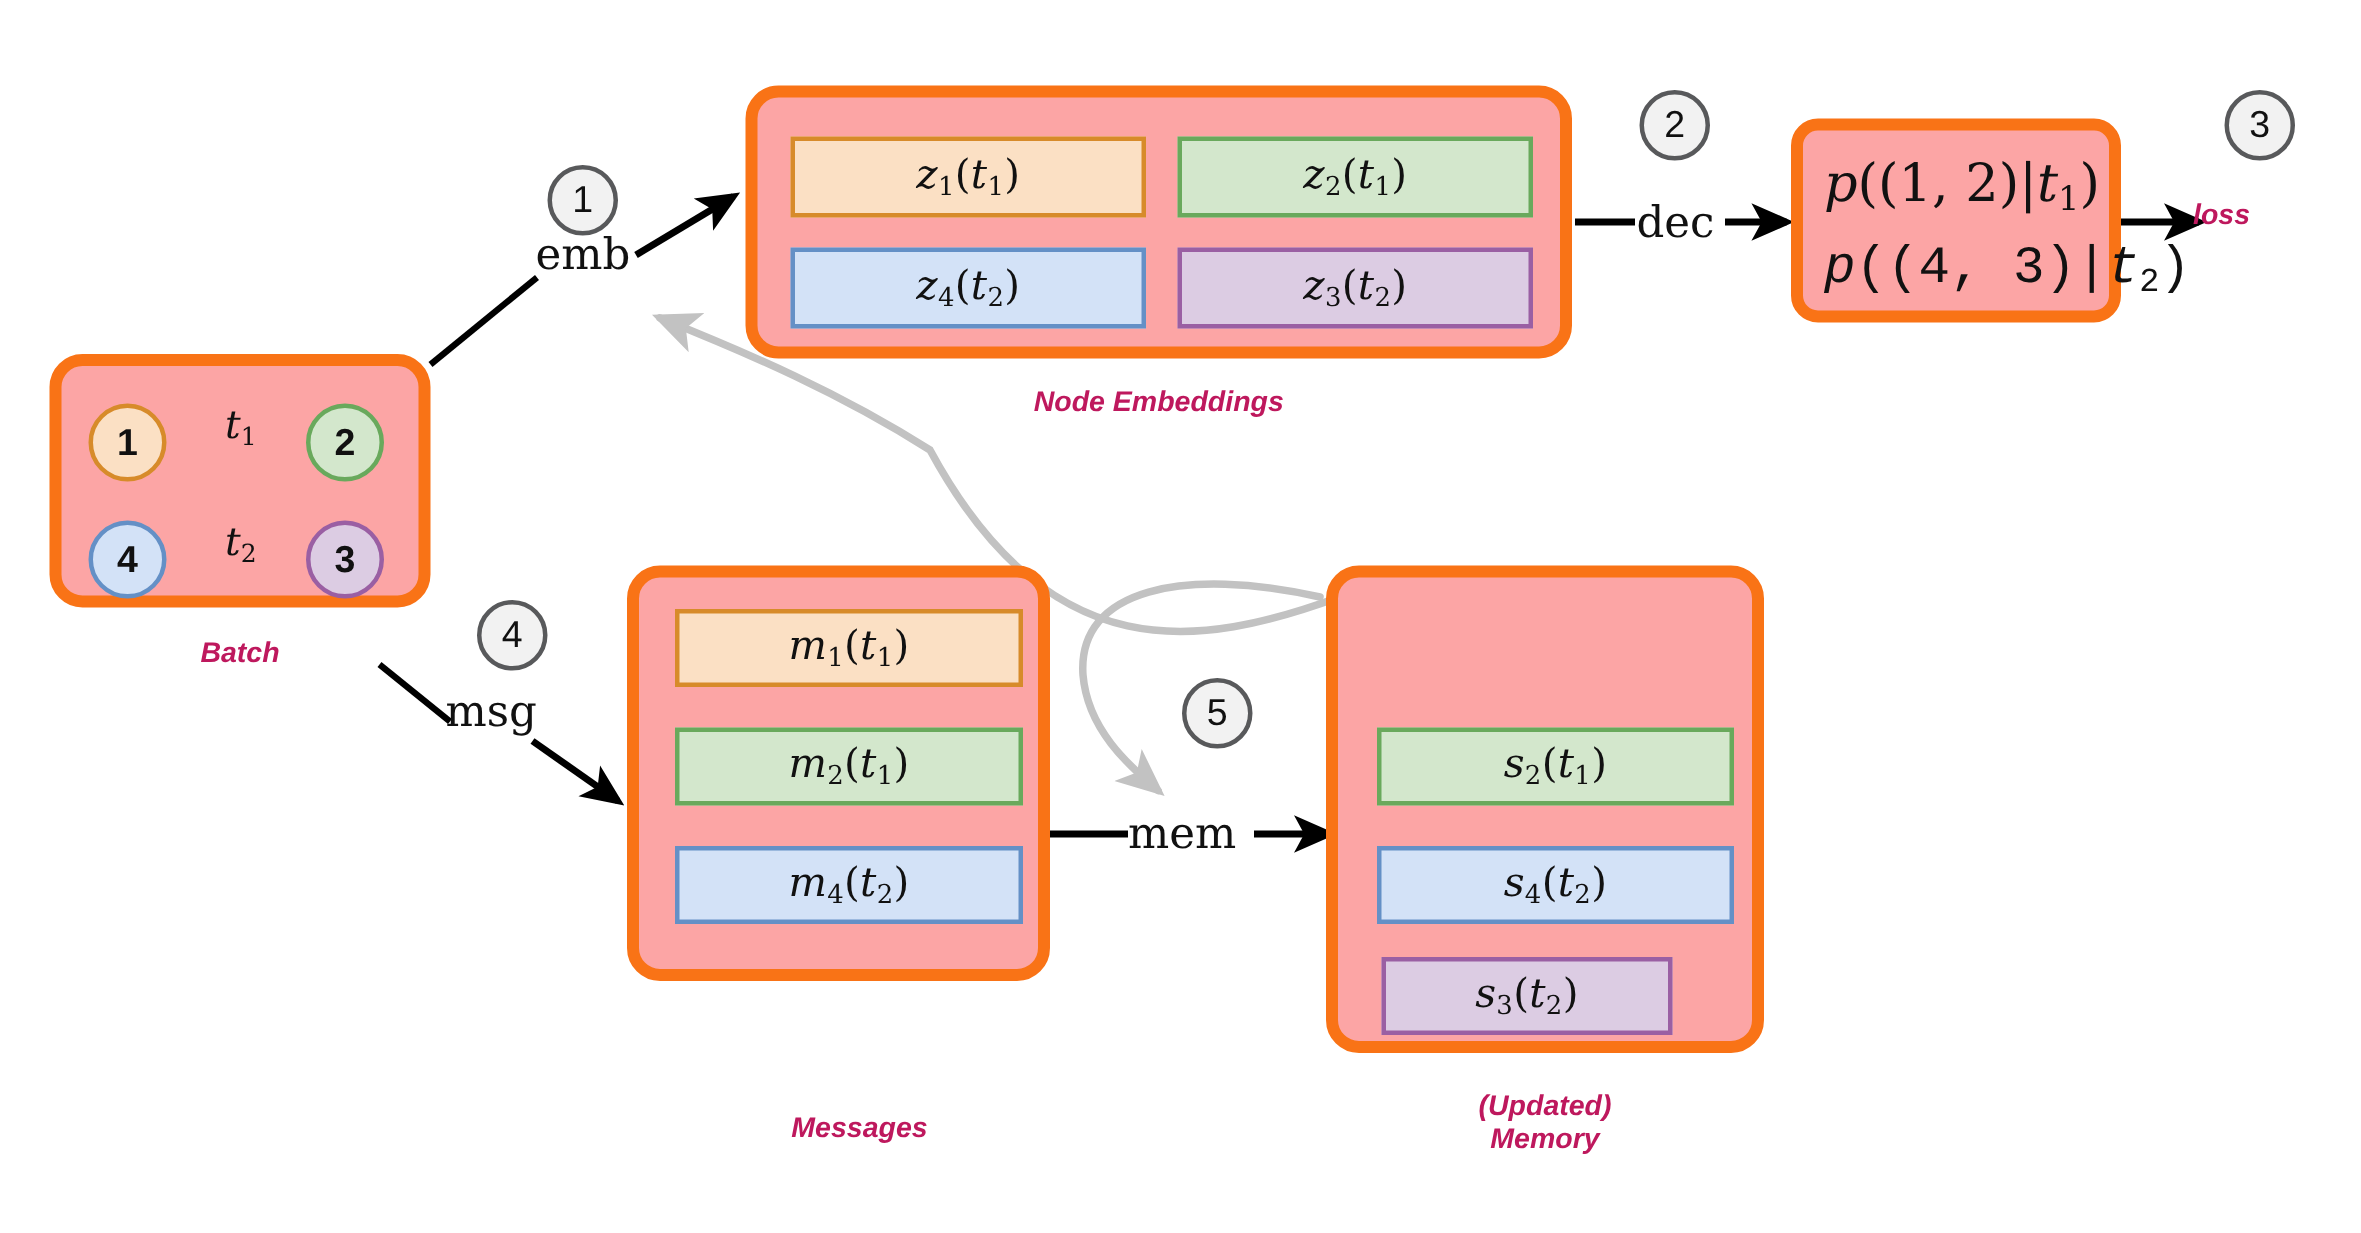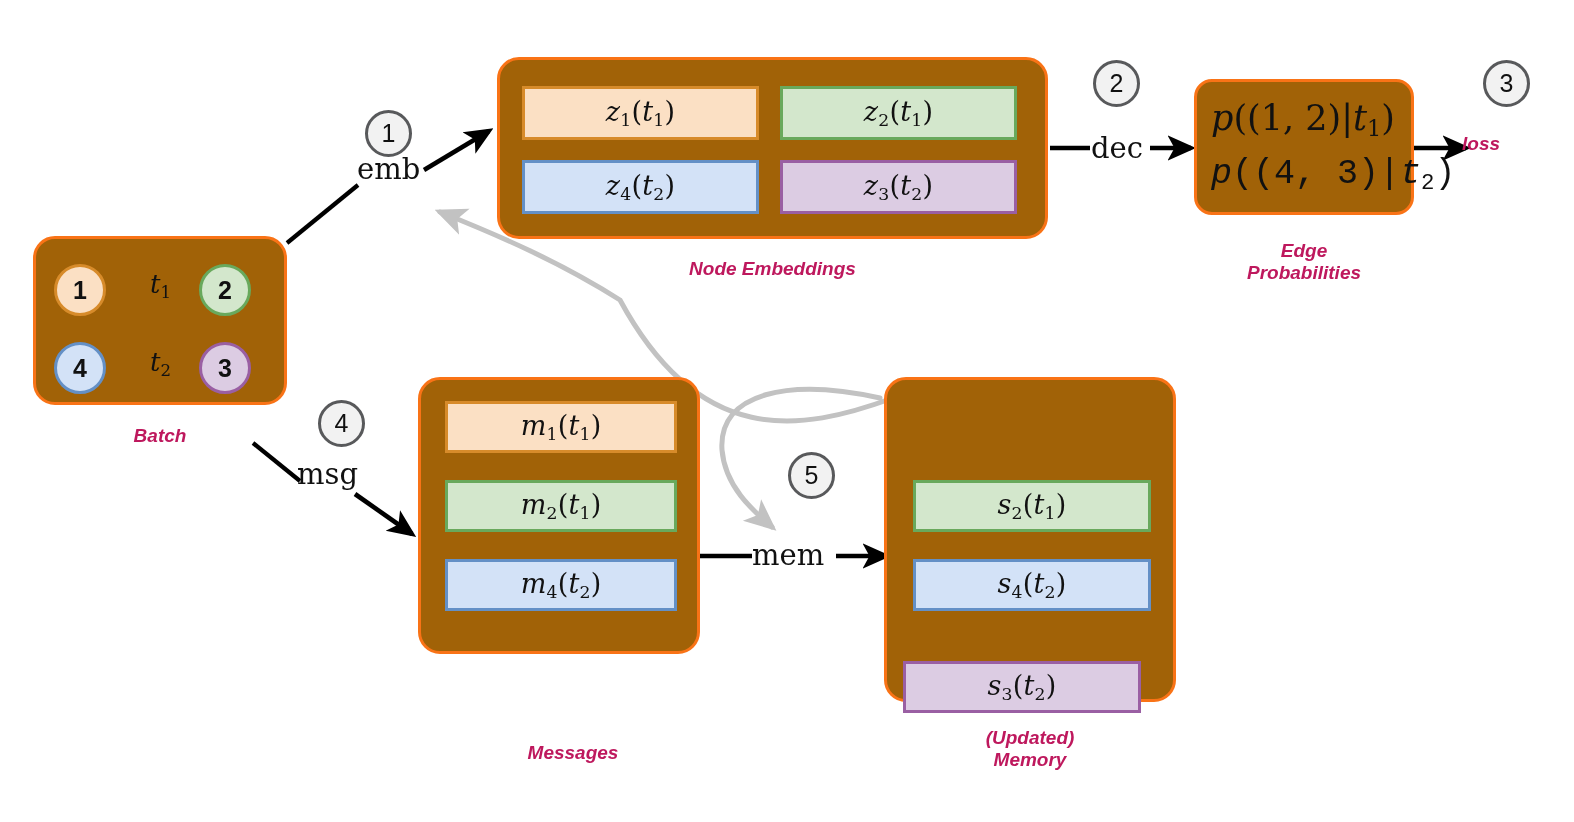--- a/index.html
+++ b/index.html
@@ -23,23 +23,23 @@
     left: 0; top: 0;
     width: 1574px;
     height: 822px;
     pointer-events: none;
   }
 
   
   .panel {
     position: absolute;
     box-sizing: border-box;
-    border: 3px solid #f97316;
+    border: 8px solid #f97316;
     border-radius: 22px;
-    background: #a16207;
+    background: #fca5a5;
   }
 
   
   .cell {
     position: absolute;
     box-sizing: border-box;
     border-width: 3px;
     border-style: solid;
     display: flex;
     align-items: center;
@@ -200,22 +200,20 @@
   <div class="caption" style="left:497px; top:258px; width:551px;">Node Embeddings</div>
 
   <div class="panel" style="left:1194px; top:79px; width:220px; height:136px; border-radius:18px;">
     <div class="formula" style="left:14px; top:16px;">
       <i>p</i>(<span>(1, 2)</span>|<i>t</i><span class="sub">1</span>)
     </div>
     <div class="formula" style="left:14px; top:72px;font-family:Liberation Mono, monospace;">
       <i>p</i>(<span>(4, 3)</span>|<i>t</i><span class="sub">2</span>)
     </div>
   </div>
-  <div class="caption" style="left:1184px; top:240px; width:240px;">Edge
-Probabilities</div>
 
   <div class="panel" style="left:418px; top:377px; width:282px; height:277px;">
     <div class="cell orange" style="left:24px; top:21px; width:232px; height:52px;">
       <span><i>m</i><span class="sub">1</span>(<i>t</i><span class="sub">1</span>)</span>
     </div>
     <div class="cell green" style="left:24px; top:100px; width:232px; height:52px;">
       <span><i>m</i><span class="sub">2</span>(<i>t</i><span class="sub">1</span>)</span>
     </div>
     <div class="cell blue" style="left:24px; top:179px; width:232px; height:52px;">
       <span><i>m</i><span class="sub">4</span>(<i>t</i><span class="sub">2</span>)</span>
@@ -223,21 +221,21 @@
   </div>
   <div class="caption" style="left:432px; top:742px; width:282px;">Messages</div>
 
   <div class="panel" style="left:884px; top:377px; width:292px; height:325px;">
     <div class="cell green" style="left:26px; top:100px; width:238px; height:52px;">
       <span><i>s</i><span class="sub">2</span>(<i>t</i><span class="sub">1</span>)</span>
     </div>
     <div class="cell blue" style="left:26px; top:179px; width:238px; height:52px;">
       <span><i>s</i><span class="sub">4</span>(<i>t</i><span class="sub">2</span>)</span>
     </div>
-    <div class="cell purple" style="left:16px; top:253px; width:238px; height:52px;margin-top:28px;">
+    <div class="cell purple" style="left:29px; top:253px; width:194px; height:52px;">
       <span><i>s</i><span class="sub">3</span>(<i>t</i><span class="sub">2</span>)</span>
     </div>
   </div>
   <div class="caption" style="left:880px; top:727px; width:300px;">(Updated)
 Memory</div>
 
   <div class="step" style="left:365px; top:110px;">1</div>
   <div class="step" style="left:1093px; top:60px;">2</div>
   <div class="step" style="left:1483px; top:60px;">3</div>
   <div class="step" style="left:318px; top:400px;">4</div>

